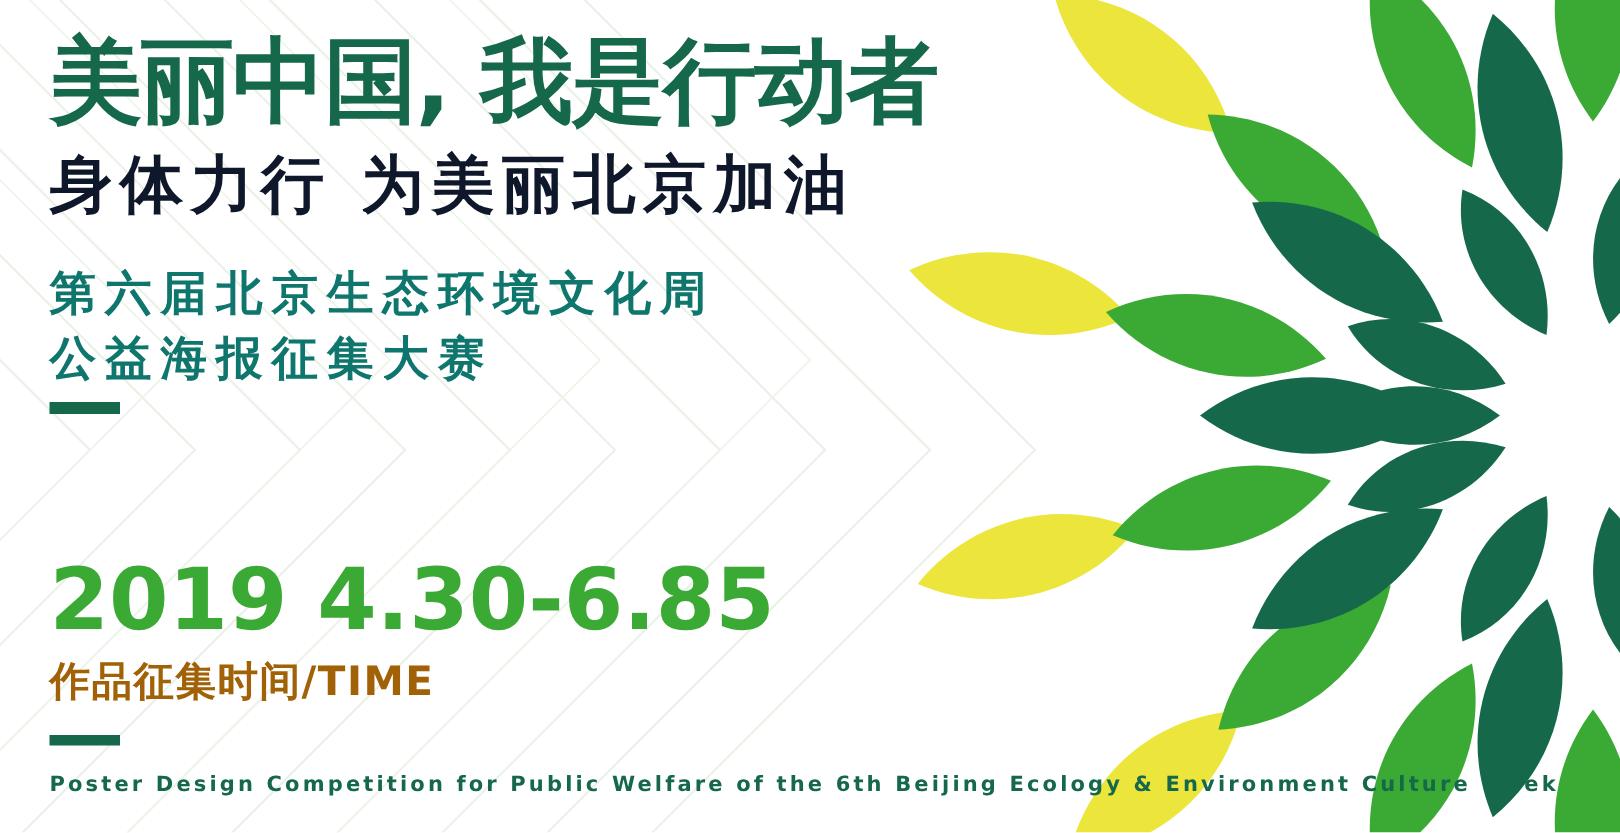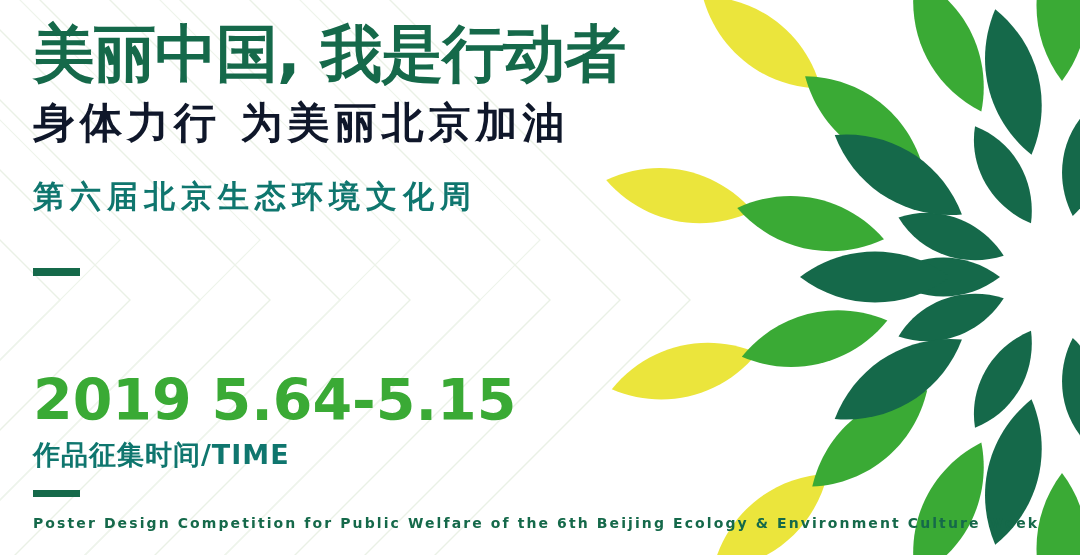--- a/index.html
+++ b/index.html
@@ -81,21 +81,21 @@
     letter-spacing:0px;
     white-space:nowrap;
     font-family:"DejaVu Sans","Liberation Sans",sans-serif;
   }
   .timelabel{
     position:absolute;
     left:33px;top:440px;
     font-size:27px;
     line-height:1.0;
     font-weight:bold;
-    color:#0f766e;
+    color:#a16207;
     letter-spacing:1px;
     white-space:nowrap;
     font-family:"DejaVu Sans","Liberation Sans",sans-serif;
   }
   .englishline{
     position:absolute;
     left:33px;top:515px;
     font-size:14px;
     line-height:1.0;
     font-weight:bold;
@@ -183,24 +183,25 @@
   </svg>
 
   <div id="textblock">
 
     <div class="headline">美丽中国, 我是行动者</div>
 
     <div class="subheadline">身体力行 为美丽北京加油</div>
 
     <div class="eventline l1">第六届北京生态环境文化周</div>
 
+    <div class="eventline l2">公益海报征集大赛</div>
 
     <div class="rule top"></div>
 
-    <div class="dateline">2019 5.64-5.15</div>
+    <div class="dateline">2019 4.30-6.85</div>
 
     <div class="timelabel">作品征集时间/TIME</div>
 
     <div class="rule bottom"></div>
 
     <div class="englishline">Poster Design Competition for Public Welfare of the 6th Beijing Ecology &amp; Environment Culture Week</div>
 
   </div>
 
 </div>

